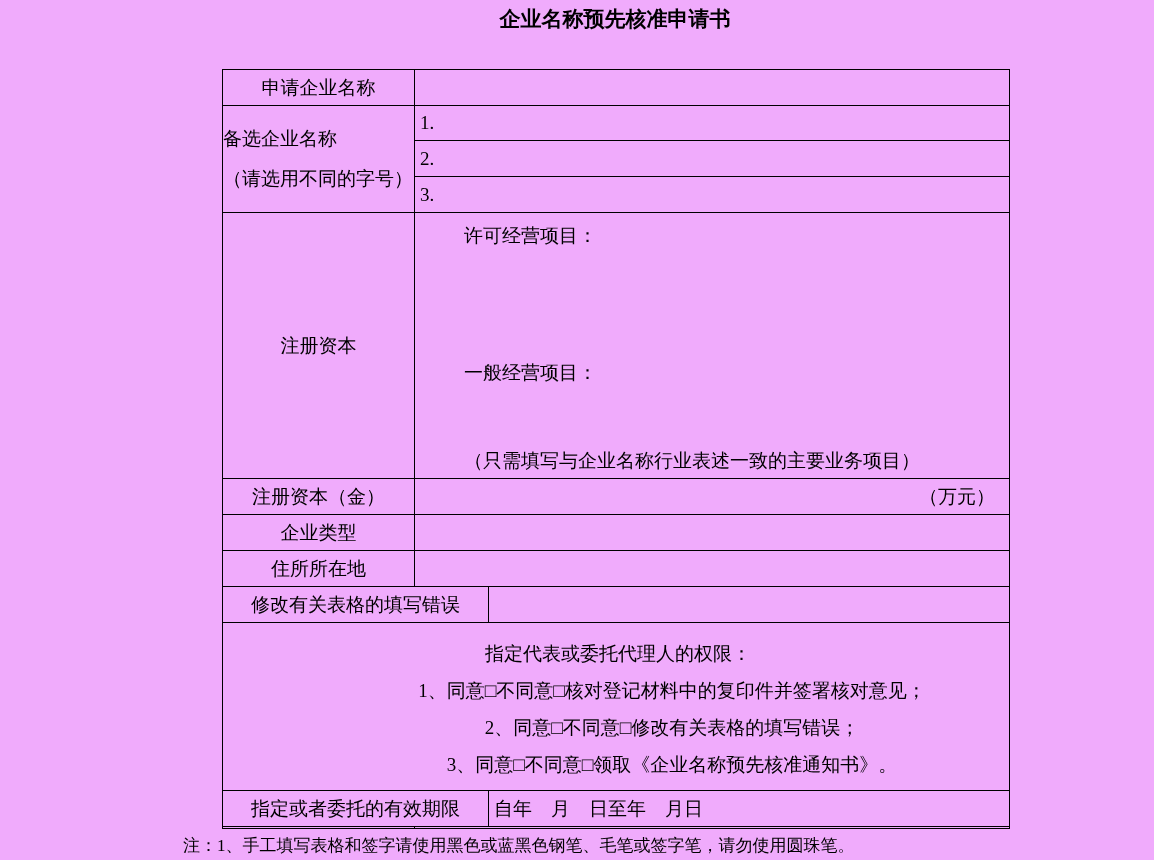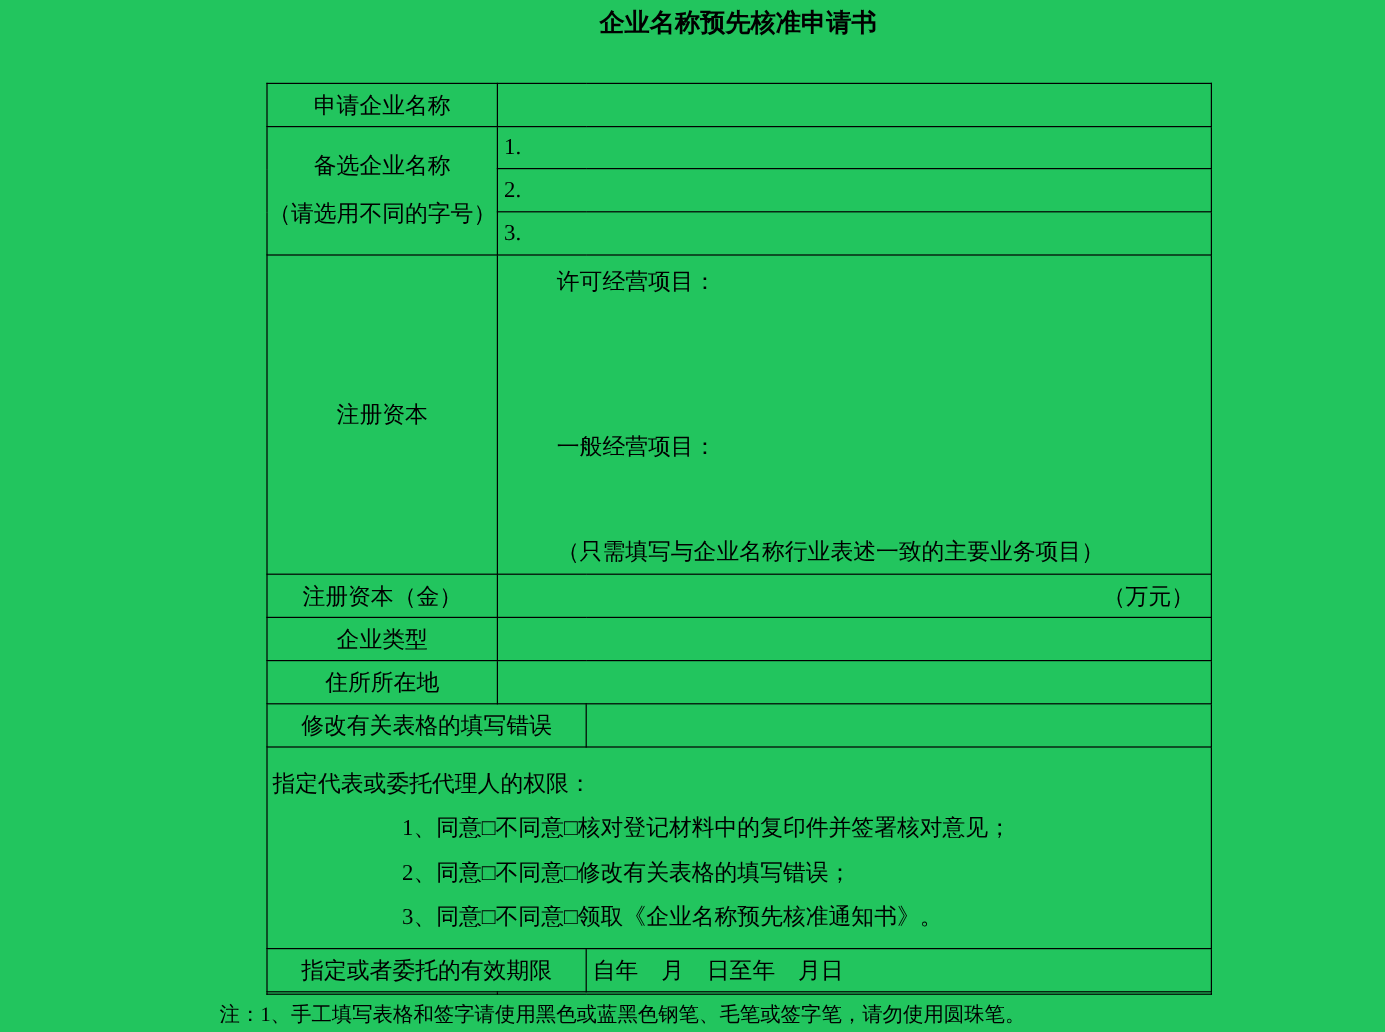--- a/index.html
+++ b/index.html
@@ -3,21 +3,21 @@
 <meta charset="utf-8">
 <style>
   * { margin: 0; padding: 0; box-sizing: border-box; }
   html, body {
     width: 1154px; height: 860px;
     background: #ffffff;
     font-family: "Liberation Serif", "DejaVu Serif", serif;
     color: #000000;
     overflow: hidden;
   }
-  .page { position: relative; width: 1154px; height: 860px; background: #22c55e; }
+  .page { position: relative; width: 1154px; height: 860px; background: #f0abfc; }
 
   .doc-title {
     position: absolute;
     left: 222px; top: 4px; width: 786px;
     text-align: center;
     font-size: 21px;
     font-weight: bold;
     line-height: 30px;
   }
 
@@ -34,31 +34,31 @@
     vertical-align: middle;
     overflow: hidden;
     margin-left: 36px;
   }
   td.label-cell { text-align: center; }
   td.value-cell { text-align: left; padding-left: 5px; }
 
   tr.h36 td { height: 36px; }
   tr.h35 td { height: 35px; }
 
-  .alt-label-line { line-height: 40px; text-align: center; }
+  .alt-label-line { line-height: 40px; text-align: left; }
 
   td.scope-value { vertical-align: top; padding-left: 44px; }
   .scope-line { line-height: 24px; padding-left: 5px; }
   .scope-line.licensed { margin-top: 6px; }
   .scope-line.general  { margin-top: 113px; }
   .scope-line.hint     { margin-top: 64px; }
 
   td.capital-value { text-align: right; padding-right: 14px; }
 
-  td.authority-cell { vertical-align: top; }
+  td.authority-cell { vertical-align: top; text-align: center; }
   .authority-header { line-height: 24px; margin-top: 6px; padding-left: 4px; }
   .authority-item   { line-height: 24px; margin-top: 13px; margin-left: 112px; }
 
   tr.stub-row td { height: 2px; line-height: 0; font-size: 0; padding: 0; }
 
   .foot-note {
     position: absolute;
     left: 183px; top: 834px;
     font-size: 17px;
     line-height: 24px;

